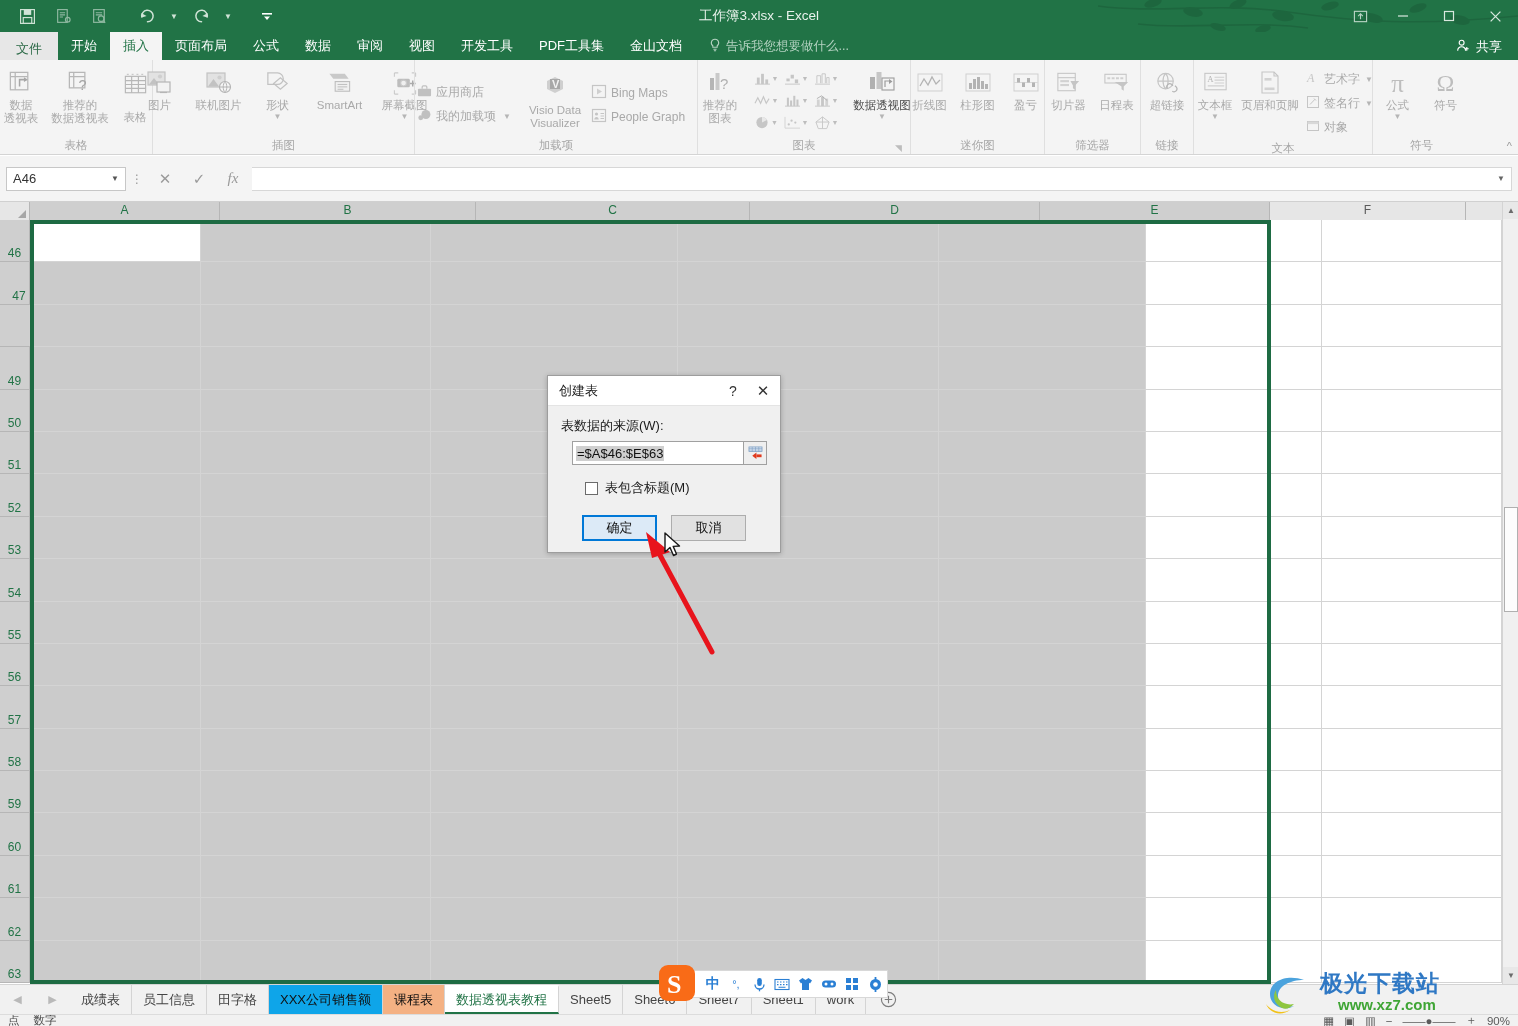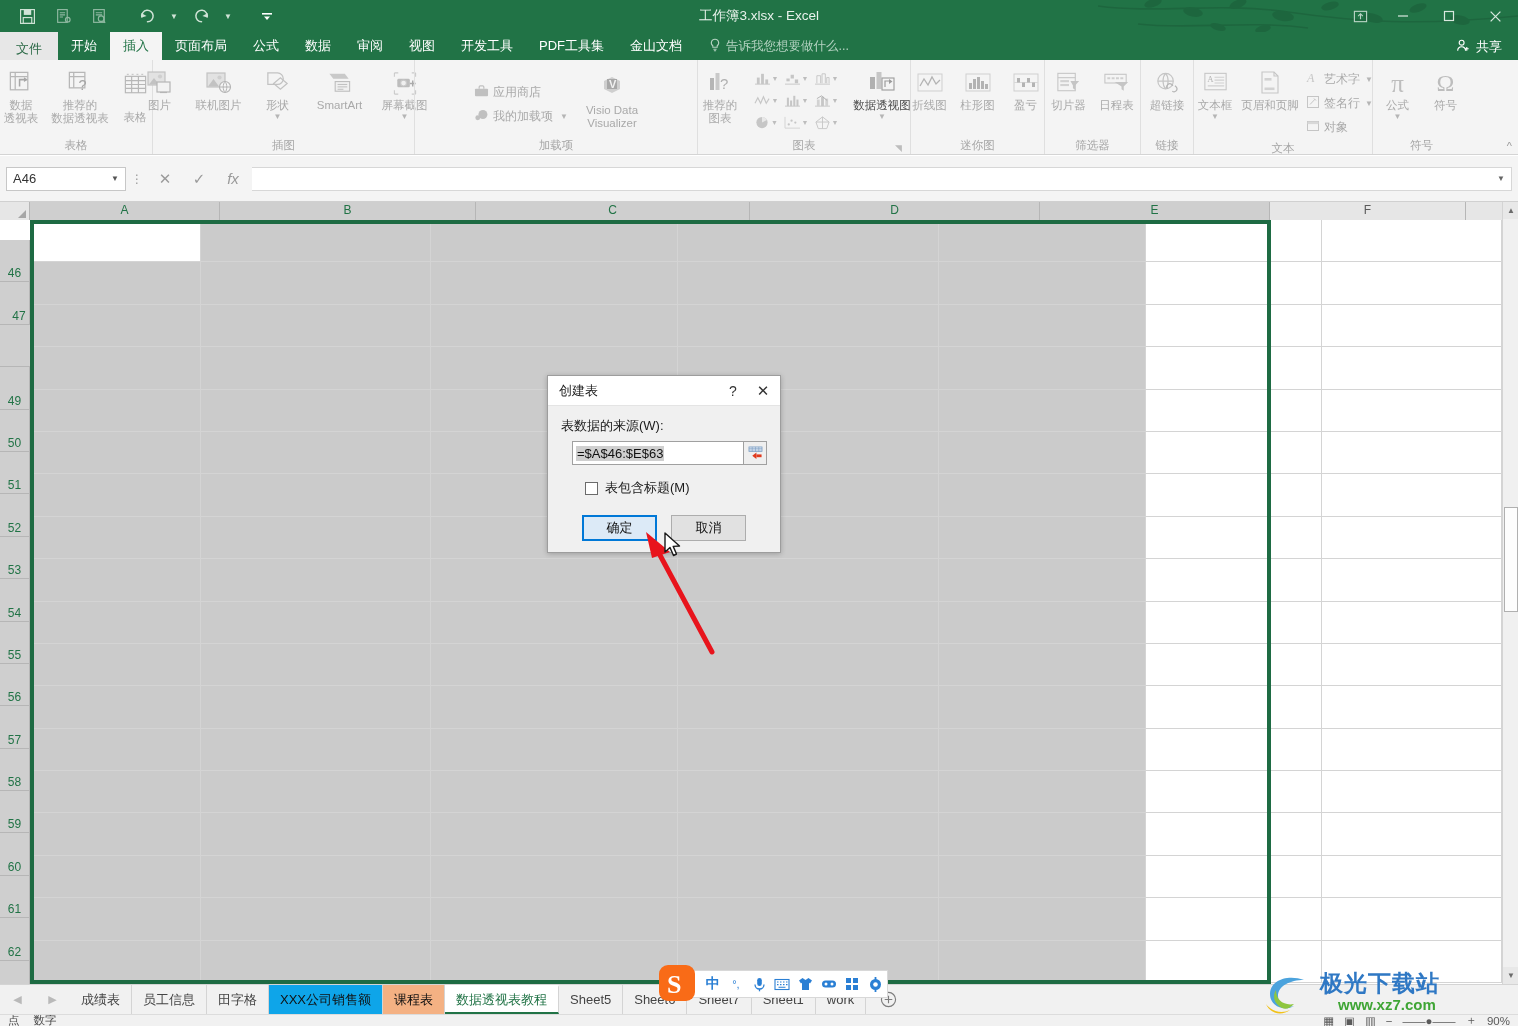--- a/index.html
+++ b/index.html
@@ -513,20 +513,42 @@
           <div class="ic">
             <svg width="28" height="26" viewBox="0 0 28 26" fill="none">
               <path d="M14 2 L22 6 L22 14 L14 18 L6 14 L6 6 Z" fill="#cfcfcf"></path>
               <rect x="9" y="4" width="10" height="10" fill="#a8a8a8"></rect>
               <text x="11" y="13" font-size="11" fill="#f2f2f2" font-family="Liberation Sans" font-weight="bold">V</text>
             </svg>
           </div>
           <div>Visio Data</div>
           <div>Visualizer</div>
         </div>
+        <div class="smallcol" style="width:112px;padding-top:8px">
+          <div class="smallrow">
+            <span>
+              <svg width="16" height="15" viewBox="0 0 16 15" fill="none" stroke="#c5c5c5" stroke-width="1.2">
+                <rect x="1.5" y="1.5" width="13" height="12"></rect>
+                <path d="M6 4.5 L11 7.5 L6 10.5 Z" fill="#cfcfcf" stroke="none"></path>
+              </svg>
+            </span>
+            <span>Bing Maps</span>
+          </div>
+          <div class="smallrow">
+            <span>
+              <svg width="16" height="15" viewBox="0 0 16 15" fill="none" stroke="#c5c5c5" stroke-width="1.2">
+                <rect x="1.5" y="1.5" width="13" height="12"></rect>
+                <circle cx="5.5" cy="6" r="1.6" fill="#c5c5c5" stroke="none"></circle>
+                <path d="M3.3 11.5c0-1.5 1-2.4 2.2-2.4s2.2.9 2.2 2.4z" fill="#c5c5c5" stroke="none"></path>
+                <path d="M9.5 5.5h3.5M9.5 8h3.5M9.5 10.5h3.5"></path>
+              </svg>
+            </span>
+            <span>People Graph</span>
+          </div>
+        </div>
       </div>
       <div class="rgroup-label">加载项</div>
     </div>
 
     <div class="rgroup" style="width:213px">
       <div class="rgroup-body" style="align-items:flex-start">
         <div class="bigbtn">
           <div class="ic">
             <svg width="28" height="27" viewBox="0 0 28 27" fill="none">
               <rect x="4" y="8" width="4" height="12" fill="#b5b5b5"></rect>
@@ -803,21 +825,21 @@
   <div class="fbar">
     <div class="namebox">
       <span>A46</span>
       <span class="nb-caret">▼</span>
     </div>
     <div class="fb-dots">⋮</div>
     <div class="fb-icons">
       <div class="fb-ic">✕</div>
       <div class="fb-ic">✓</div>
       <div class="fb-ic">
-          <i style="font-family:Liberation Sans, sans-serif;font-size:15px">fx</i>
+          <i style="font-family:Liberation Serif, serif;font-size:15px">fx</i>
         </div>
     </div>
     <div class="fb-input">
       <span></span>
       <span class="fb-caret">▼</span>
     </div>
   </div>
 
   <div class="gridwrap">
 
@@ -826,21 +848,21 @@
       <div class="ch sel" style="width:190px">A</div>
       <div class="ch sel" style="width:256px">B</div>
       <div class="ch sel" style="width:274px">C</div>
       <div class="ch sel" style="width:290px">D</div>
       <div class="ch sel" style="width:230px">E</div>
       <div class="ch unsel" style="width:196px">F</div>
       <div class="ch unsel" style="flex:1"></div>
     </div>
 
     <div class="rowheads">
-        <div class="rh" style="height: 42.4px; margin-top: 20px;">46</div>
+        <div class="rh" style="height: 42.4px;">46</div>
         <div class="rh" style="height: 42.4px; padding-left: 9px;">47</div>
         <div class="rh" style="height: 42.4px; padding-left: 40px;">48</div>
         <div class="rh" style="height: 42.4px;">49</div>
         <div class="rh" style="height: 42.4px;">50</div>
         <div class="rh" style="height: 42.4px;">51</div>
         <div class="rh" style="height: 42.4px;">52</div>
         <div class="rh" style="height: 42.4px;">53</div>
         <div class="rh" style="height: 42.4px;">54</div>
         <div class="rh" style="height: 42.4px;">55</div>
         <div class="rh" style="height: 42.4px;">56</div>

